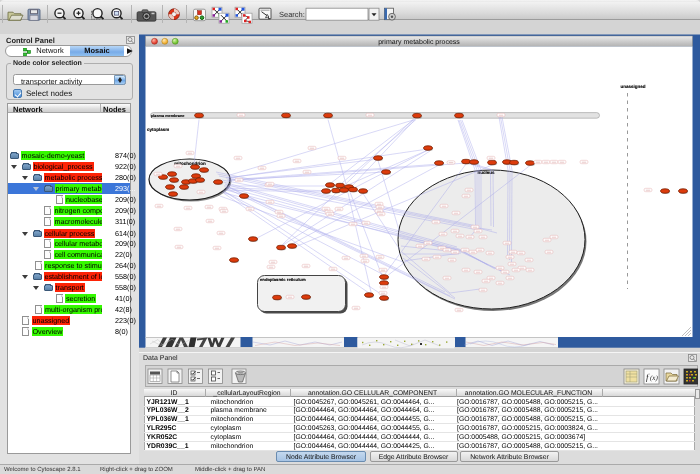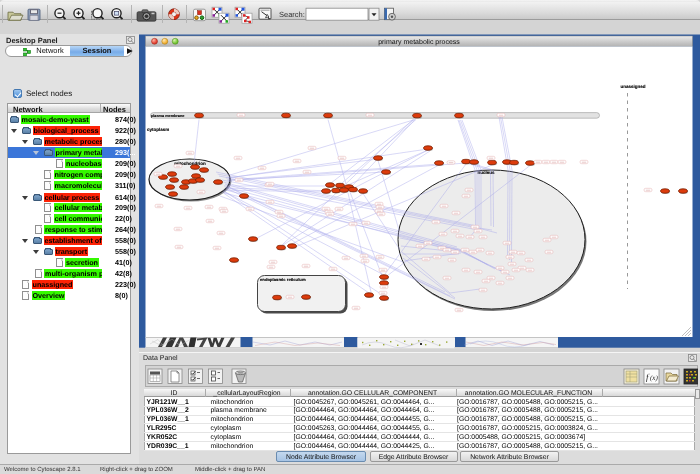--- a/index.html
+++ b/index.html
@@ -57,21 +57,21 @@
 #chklabel { position:absolute; left:26px; top:55px; font-size:8px; color:#111; }
 
 #treewrap { position:absolute; left:7px; top:69px; width:124px; height:351px;
   background:#fff; border:1px solid #9a9a9a; }
 #treehead { position:absolute; left:0; top:0; width:122px; height:9px;
   background:linear-gradient(#fdfdfd,#dcdcdc 60%,#cfcfcf); border-bottom:1px solid #a5a5a5;
   font-size:7.5px; font-weight:bold; color:#111; }
 #treehead .h1 { position:absolute; left:5px; top:0.5px; }
 #treehead .h2 { position:absolute; left:95px; top:0.5px; }
 #treehead .hsep { position:absolute; left:92px; top:0; width:1px; height:9px; background:#b0b0b0; }
-.trow { position:absolute; left:0; width:122px; height:11px; font-size:7.2px; font-weight:bold; color:#000; }
+.trow { position:absolute; left:0; width:122px; height:11px; font-size:7.2px; font-weight:normal; color:#000;margin-top:36px; }
 .trow.sel { background:#3b76d9; }
 .tlabel { position:absolute; top:1px; height:9px; line-height:9px; padding:0 1px; white-space:nowrap; overflow:hidden; }
 .tlabel.g { background:#35f900; }
 .tlabel.r { background:#fd2306; }
 .tcount { position:absolute; left:94px; top:1px; font-size:7.2px;padding-left:13px; }
 .trow.sel .tcount { color:#fff; }
 .tri { position:absolute; top:3.5px; width:0; height:0;
   border-left:3px solid transparent; border-right:3px solid transparent; border-top:4.5px solid #3c3c3c; }
 .trow.sel .tri { border-top-color:#b8c4d8; }
 .fold { position:absolute; top:2.5px; width:9px; height:6.5px; background:linear-gradient(#7ba0c4,#5a81a8);
@@ -218,37 +218,44 @@
         <rect x="0.5" y="0" width="2.5" height="11.5" fill="#3a6ab0"></rect>
         <circle cx="8" cy="8.5" r="3.4" fill="#cfcfcf" stroke="#444" stroke-width="0.7"></circle>
         <circle cx="8" cy="8.5" r="1.2" fill="#555"></circle>
       </g>
       <text x="279" y="10.5" font-size="7.5" fill="#333">Search:</text>
       </g>
     </svg>
   </div>
 
   <div id="cpanel">
-    <div class="ptitle">Desktop Panel</div>
+    <div class="ptitle">Control Panel</div>
     <svg class="abs" style="left:126px;top:2px;" width="9" height="8" viewBox="0 0 9 8">
       <rect x="0.5" y="0.5" width="8" height="7" fill="#e8e8e8" stroke="#888" stroke-width="0.8"></rect>
       <circle cx="4" cy="3.5" r="2" fill="none" stroke="#777" stroke-width="0.8"></circle>
       <line x1="5.5" y1="5" x2="7.5" y2="7" stroke="#777" stroke-width="0.9"></line>
     </svg>
     <div id="tabs">
       <svg class="abs" style="left:17px;top:1.5px;" width="8" height="8" viewBox="0 0 8 8">
         <line x1="2" y1="1.5" x2="5.5" y2="4" stroke="#111" stroke-width="0.7"></line>
         <line x1="2" y1="6.5" x2="5.5" y2="4" stroke="#111" stroke-width="0.7"></line>
         <rect x="0.5" y="0" width="3" height="3" fill="#35c435" stroke="#0f7a0f" stroke-width="0.6"></rect>
         <rect x="0.5" y="5" width="3" height="3" fill="#35c435" stroke="#0f7a0f" stroke-width="0.6"></rect>
         <rect x="4.5" y="2.5" width="3" height="3" fill="#35c435" stroke="#0f7a0f" stroke-width="0.6"></rect>
       </svg>
       <div class="seg net" style="left:25px;width:38px;">Network</div>
-      <div class="seg mos">Session</div>
+      <div class="seg mos">Mosaic</div>
       <div class="seg arr">▶</div>
+    </div>
+    <div id="grpbox">
+      <div class="gtitle">Node color selection</div>
+      <div id="combo">
+        <div class="ctext">transporter activity</div>
+        <div class="cbtn"></div>
+      </div>
     </div>
     <div id="chk"></div>
     <div id="chklabel">Select nodes</div>
     <div id="treewrap">
       <div id="treehead">
         <span class="h1">Network</span>
           <span class="h2">Nodes</span>
         <div class="hsep"></div>
       </div>
       <div id="treebody">

